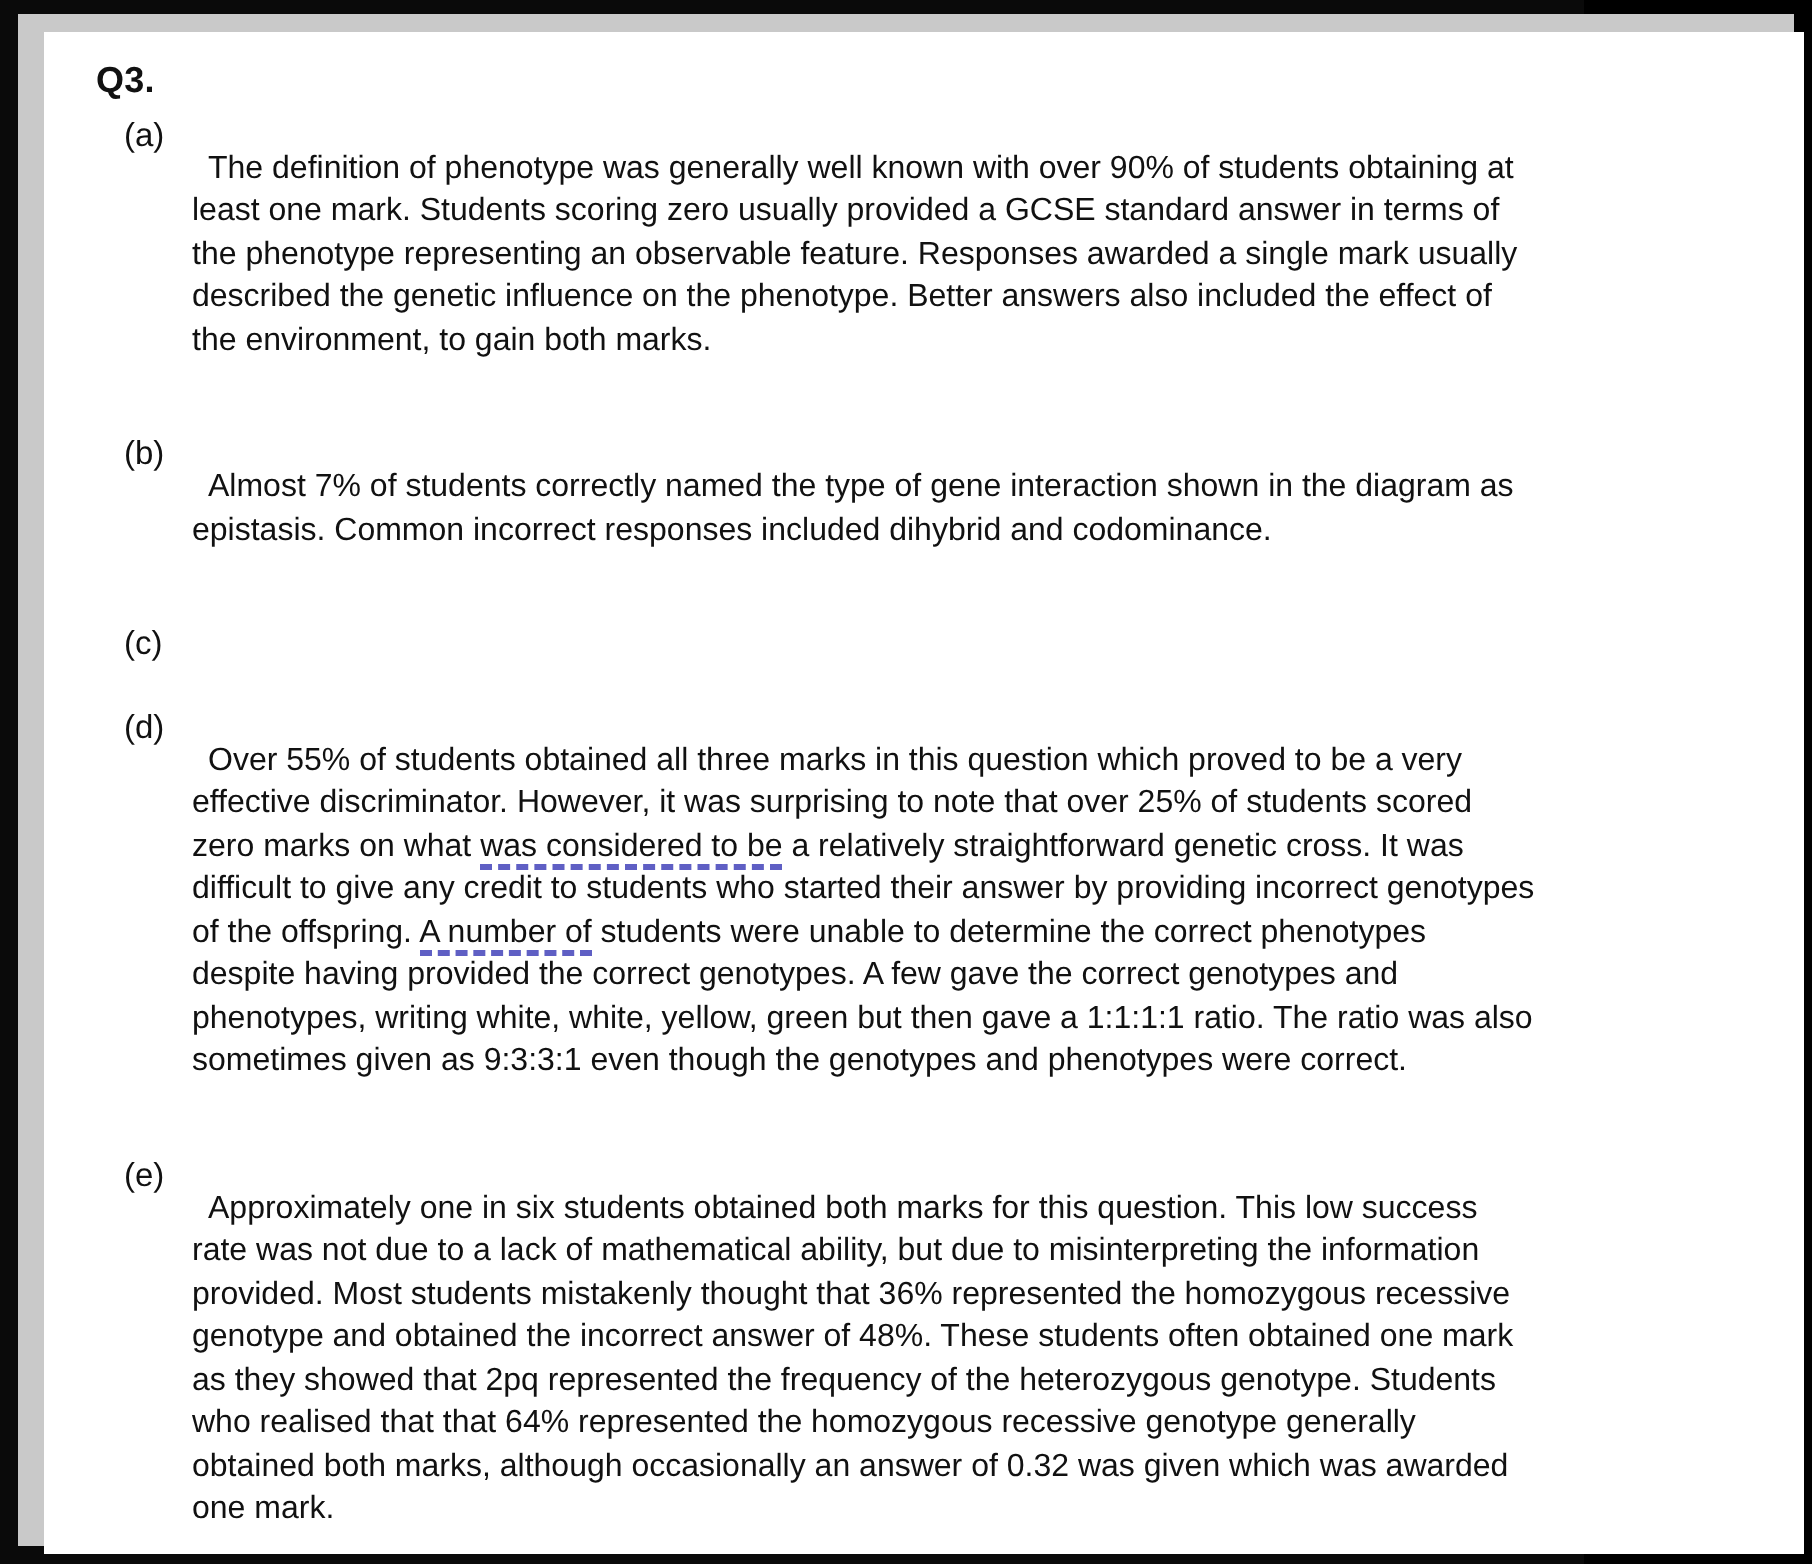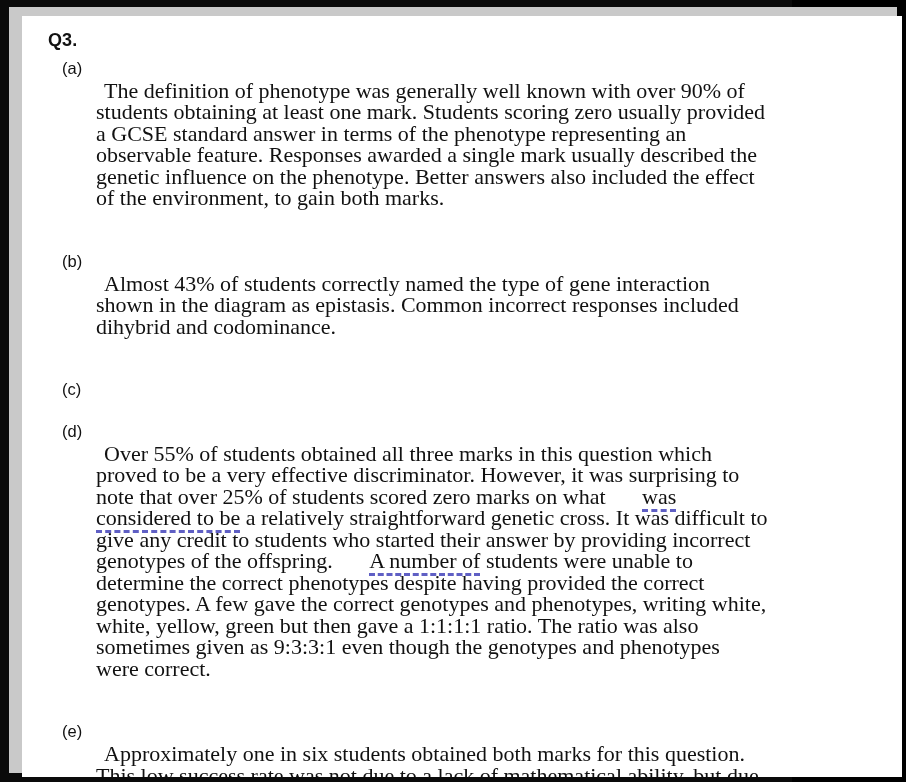--- a/index.html
+++ b/index.html
@@ -89,37 +89,35 @@
     padding-left: 14px;
     box-sizing: border-box;
     font-size: 16.5px;
     line-height: 21.5px;
     color: #111111;
     white-space: nowrap;
   }
 
   .part-text {
     flex: 1 1 auto;
-    font-size: 22px;
+    font-size: 16px;
     line-height: 21.5px;
     color: #111111;
     text-indent: 8px;
     padding-right: 6px;
     max-width: 672px;
-    font-family: Liberation Serif, serif;
     -webkit-font-smoothing: antialiased;
   }
 
   
   .grammar-mark {
     border-bottom: 3px dashed #5f5fc4;
     padding-bottom: 0px;
     text-decoration: none;
     color: #111111;
-    margin-left: 31px;
   }
 </style>
 </head>
 <body>
 
 <div class="page-frame">
   <div class="page-gutter">
     <div class="page-sheet">
       <div class="page-body">
 
@@ -127,21 +125,21 @@
 
         <ul class="part-list">
 
           <li class="part">
             <span class="part-label">(a)</span>
             <p class="part-text">The definition of phenotype was generally well known with over 90% of students obtaining at least one mark. Students scoring zero usually provided a GCSE standard answer in terms of the phenotype representing an observable feature. Responses awarded a single mark usually described the genetic influence on the phenotype. Better answers also included the effect of the environment, to gain both marks.</p>
           </li>
 
           <li class="part">
             <span class="part-label">(b)</span>
-            <p class="part-text">Almost 43% of students correctly named the type of gene interaction shown in the diagram as epistasis. Common incorrect responses included dihybrid and codominance.</p>
+            <p class="part-text">Almost 7% of students correctly named the type of gene interaction shown in the diagram as epistasis. Common incorrect responses included dihybrid and codominance.</p>
           </li>
 
           <li class="part">
             <span class="part-label">(c)</span>
           </li>
 
           <li class="part">
             <span class="part-label">(d)</span>
             <p class="part-text"><span>Over 55% of students obtained all three marks in this question which proved to be a very effective discriminator. However, it was surprising to note that over 25% of students scored zero marks on what </span><span class="grammar-mark">was considered to be</span><span> a relatively straightforward genetic cross. It was difficult to give any credit to students who started their answer by providing incorrect genotypes of the offspring. </span><span class="grammar-mark">A number of</span><span> students were unable to determine the correct phenotypes despite having provided the correct genotypes. A few gave the correct genotypes and phenotypes, writing white, white, yellow, green but then gave a 1:1:1:1 ratio. The ratio was also sometimes given as 9:3:3:1 even though the genotypes and phenotypes were correct.</span></p>
           </li>

